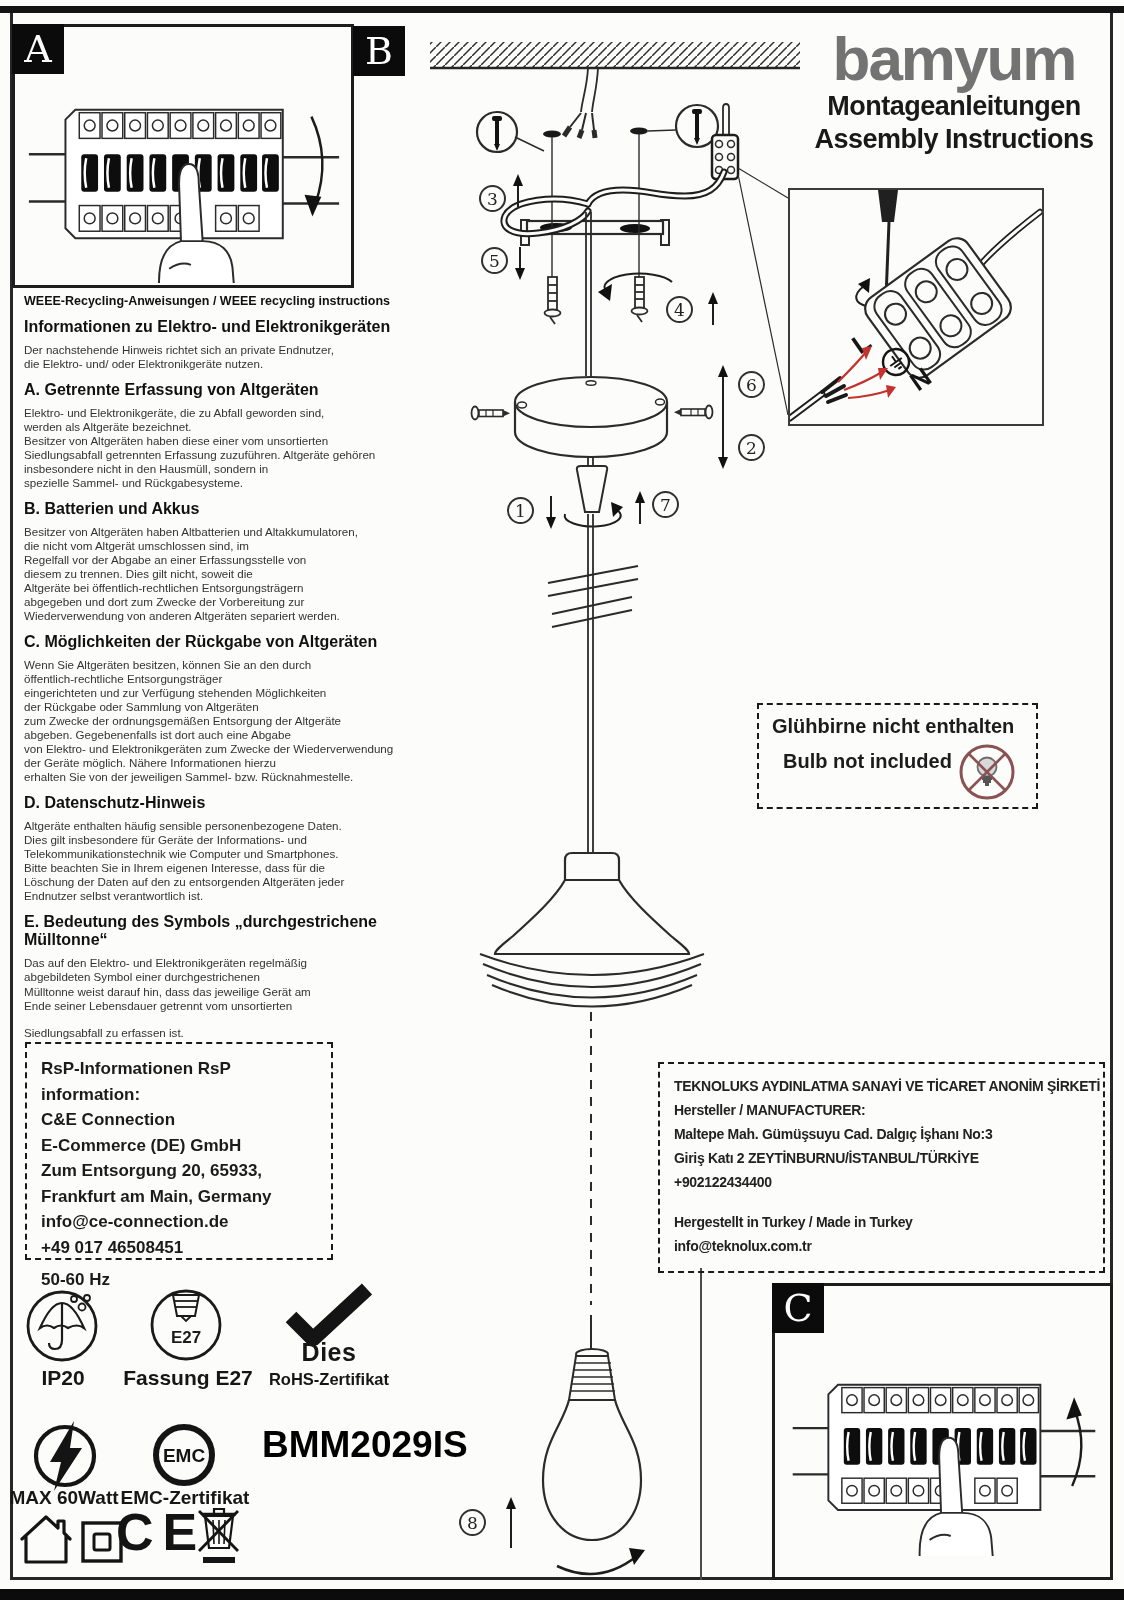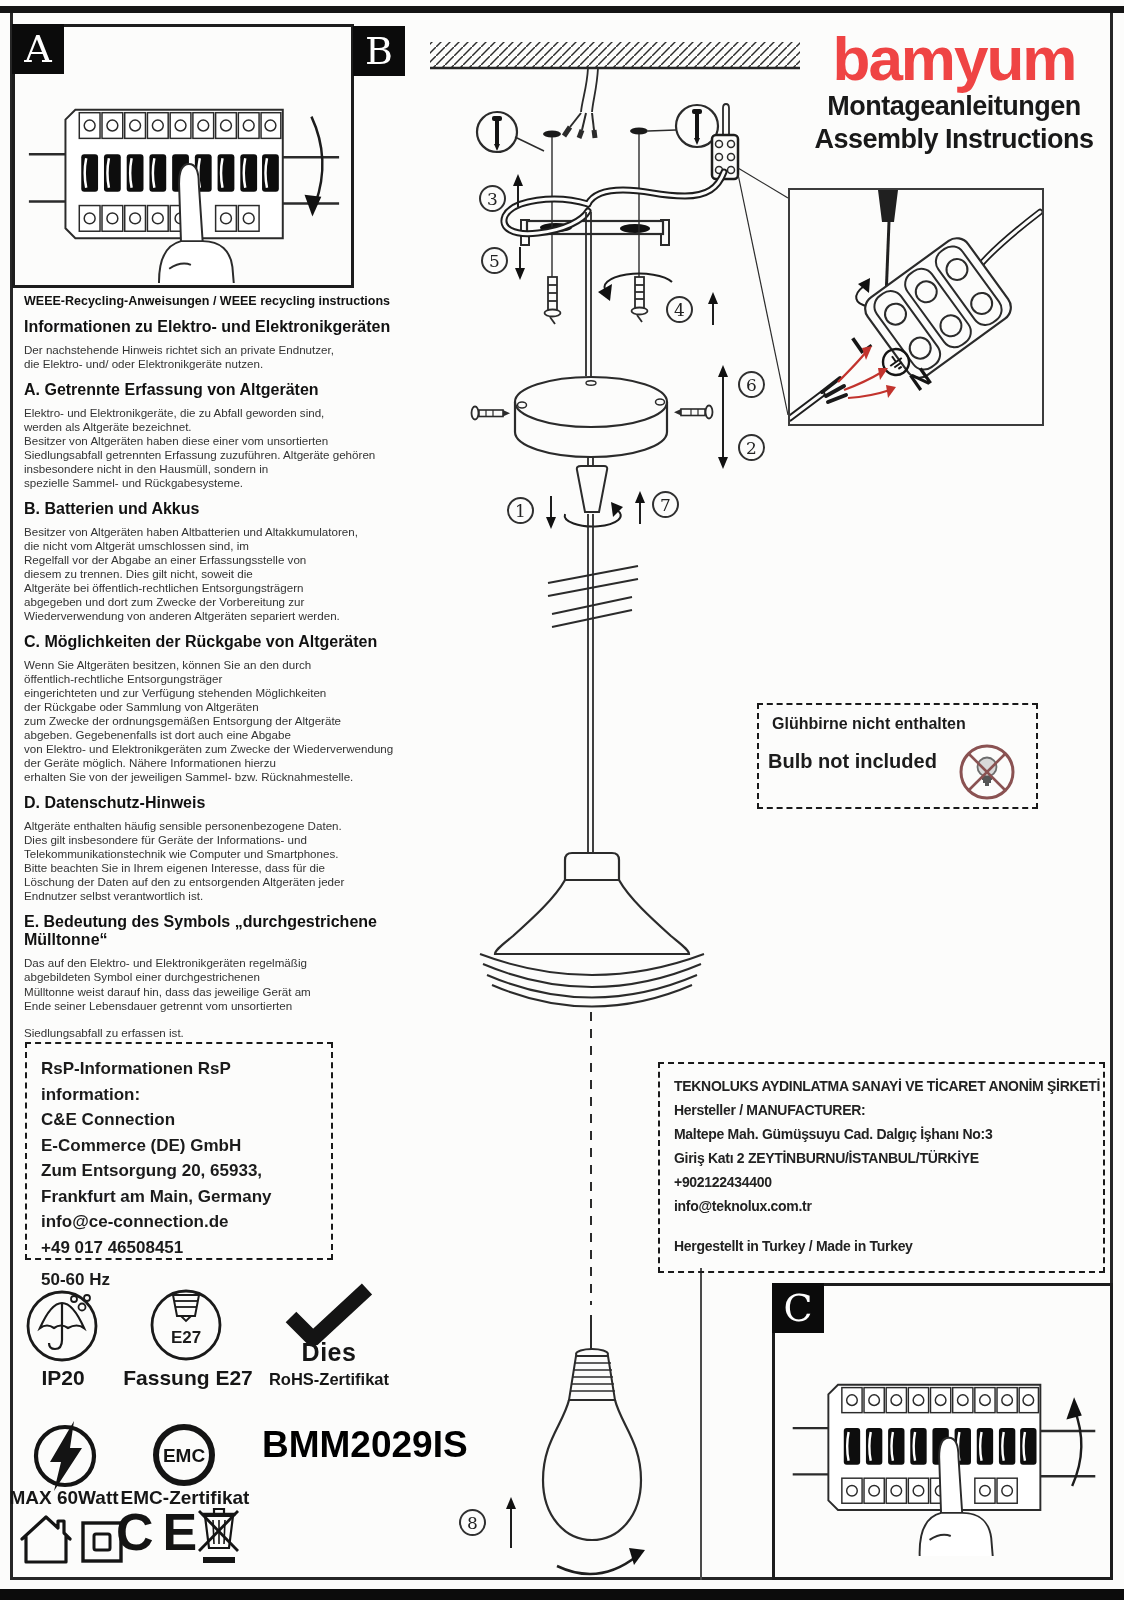--- a/index.html
+++ b/index.html
@@ -38,22 +38,22 @@
 
   .main-svg { left:355px; top:20px; width:450px; height:1560px; }
 
   .step { position:absolute; width:27px; height:27px; border:2px solid #303030; border-radius:50%;
           display:flex; align-items:center; justify-content:center; background:#fcfcfb;
           font-family:"DejaVu Serif",serif; font-size:17px; color:#222; }
 
   .inset { left:788px; top:188px; width:256px; height:238px; border:2px solid #3c3c3c; background:#fcfcfb; }
 
   .bulbnote { left:757px; top:703px; width:281px; height:106px; border:2.5px dashed #1a1a1a; }
-  .bn-de { position:absolute; left:13px; top:10px;  font-size:16px; font-weight:600; color:#1c1c1c; }
-  .bn-en { position:absolute; left:9px; top:45px;  font-size:20px; font-weight:600; color:#1c1c1c; }
+  .bn-de { position:absolute; left:13px; top:10px;  font-size:20px; font-weight:600; color:#1c1c1c; }
+  .bn-en { position:absolute; left:24px; top:45px;  font-size:20px; font-weight:600; color:#1c1c1c; }
   .bn-ic { position:absolute; left:197px; top:36px; }
 
   .rsp { left:25px; top:1042px; width:308px; height:218px; border:2.5px dashed #1a1a1a; padding:12px 14px; }
   .rsp-line { font-size:17px; font-weight:600; color:#1b1b1b; line-height:1.5; }
   .rsp-hz { margin-top:7px; }
 
   .manu { left:658px; top:1062px; width:447px; height:211px; border:2.5px dashed #1a1a1a; padding:10px 14px; }
   .manu-line { font-size:14px; font-weight:700; color:#222; line-height:1.72; letter-spacing:-0.3px; white-space:nowrap; }
   .manu-made { margin-top:16px; }
 
@@ -156,21 +156,21 @@
       <path d="M294,62 Q314,105 298,150" fill="none" stroke="#1c1c1c" stroke-width="2.5"></path>
       <polygon points="287,141 304,143 295,163" fill="#111"></polygon>
     </svg>
   </div>
 
   <div class="abs tile" style="left:353px;top:26px;">
     <span>B</span>
   </div>
 
   <div class="abs brand">
-    <div class="brand-logo" style="color:#ef4444;">bamyum</div>
+    <div class="brand-logo" style="color:#737373;">bamyum</div>
     <div class="brand-sub">Montageanleitungen</div>
     <div class="brand-sub">Assembly Instructions</div>
   </div>
 
   <div class="abs weee">
     <div class="w-title">WEEE-Recycling-Anweisungen / WEEE recycling instructions</div>
     <div class="w-h">Informationen zu Elektro- und Elektronikgeräten</div>
     <div class="w-p">Der nachstehende Hinweis richtet sich an private Endnutzer,
  die Elektro- und/ oder Elektronikgeräte nutzen.</div>
     <div class="w-h">A. Getrennte Erfassung von Altgeräten</div>
@@ -481,22 +481,22 @@
     <div class="rsp-line">+49 017 46508451</div>
     <div class="rsp-line rsp-hz">50-60 Hz</div>
   </div>
 
   <div class="abs manu">
     <div class="manu-line">TEKNOLUKS AYDINLATMA SANAYİ VE TİCARET ANONİM ŞİRKETİ</div>
     <div class="manu-line">Hersteller / MANUFACTURER:</div>
     <div class="manu-line">Maltepe Mah. Gümüşsuyu Cad. Dalgıç İşhanı No:3</div>
     <div class="manu-line">Giriş Katı 2 ZEYTİNBURNU/İSTANBUL/TÜRKİYE</div>
     <div class="manu-line">+902122434400</div>
+    <div class="manu-line manu-made">Hergestellt in Turkey / Made in Turkey</div>
     <div class="manu-line">info@teknolux.com.tr</div>
-    <div class="manu-line manu-made">Hergestellt in Turkey / Made in Turkey</div>
   </div>
 
   <svg class="abs" style="left:24px;top:1288px;" width="76" height="76" viewBox="-38 -38 76 76">
     <circle r="34" fill="none" stroke="#1a1a1a" stroke-width="2.8"></circle>
     <path d="M-22,2 Q-15,-3 -8,2 Q-1,-3 6,2 Q15,-3 22,2 Q11,-23 0,-23 Q-11,-23 -22,2 Z" fill="none" stroke="#1a1a1a" stroke-width="2.2"></path>
     <line x1="0" y1="-23" x2="0" y2="14" stroke="#1a1a1a" stroke-width="2.2"></line>
     <path d="M0,14 Q0,23 -7,23 Q-13,23 -13,17" fill="none" stroke="#1a1a1a" stroke-width="2.2"></path>
     <circle cx="12" cy="-27" r="3" fill="none" stroke="#1a1a1a" stroke-width="1.8"></circle>
     <circle cx="20" cy="-19" r="3.5" fill="none" stroke="#1a1a1a" stroke-width="1.8"></circle>
     <circle cx="25" cy="-28" r="3" fill="none" stroke="#1a1a1a" stroke-width="1.8"></circle>

